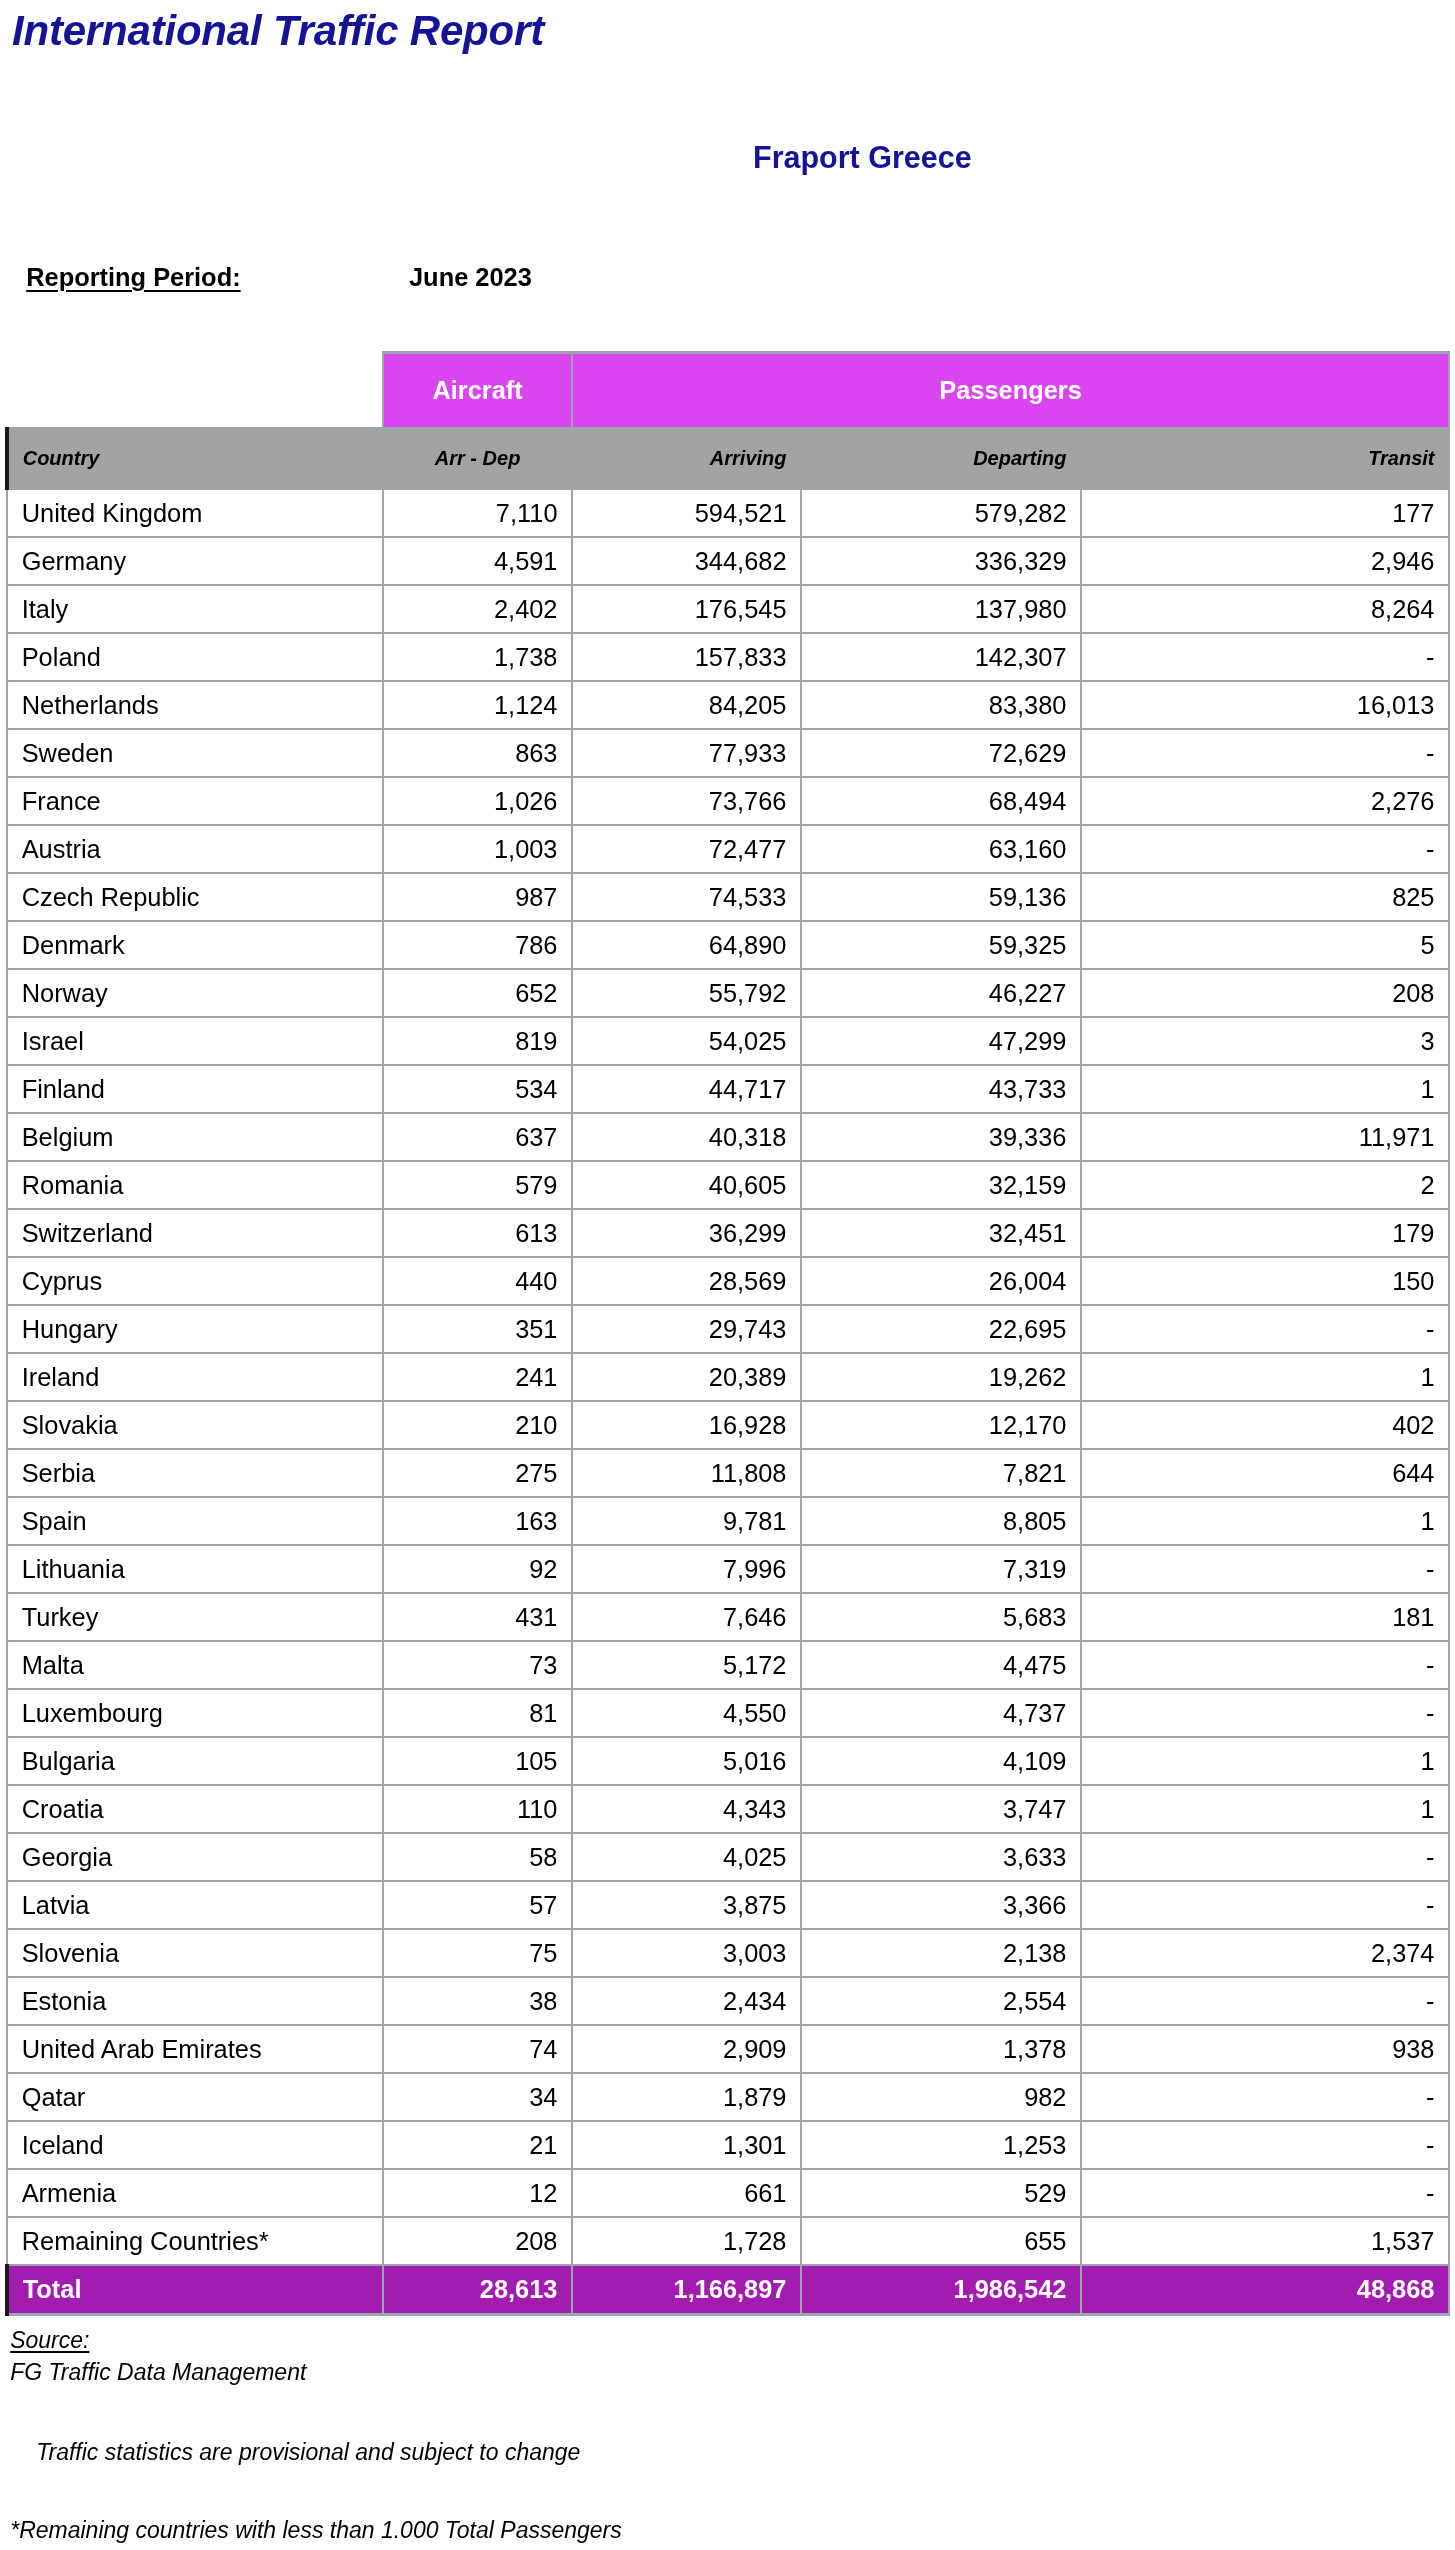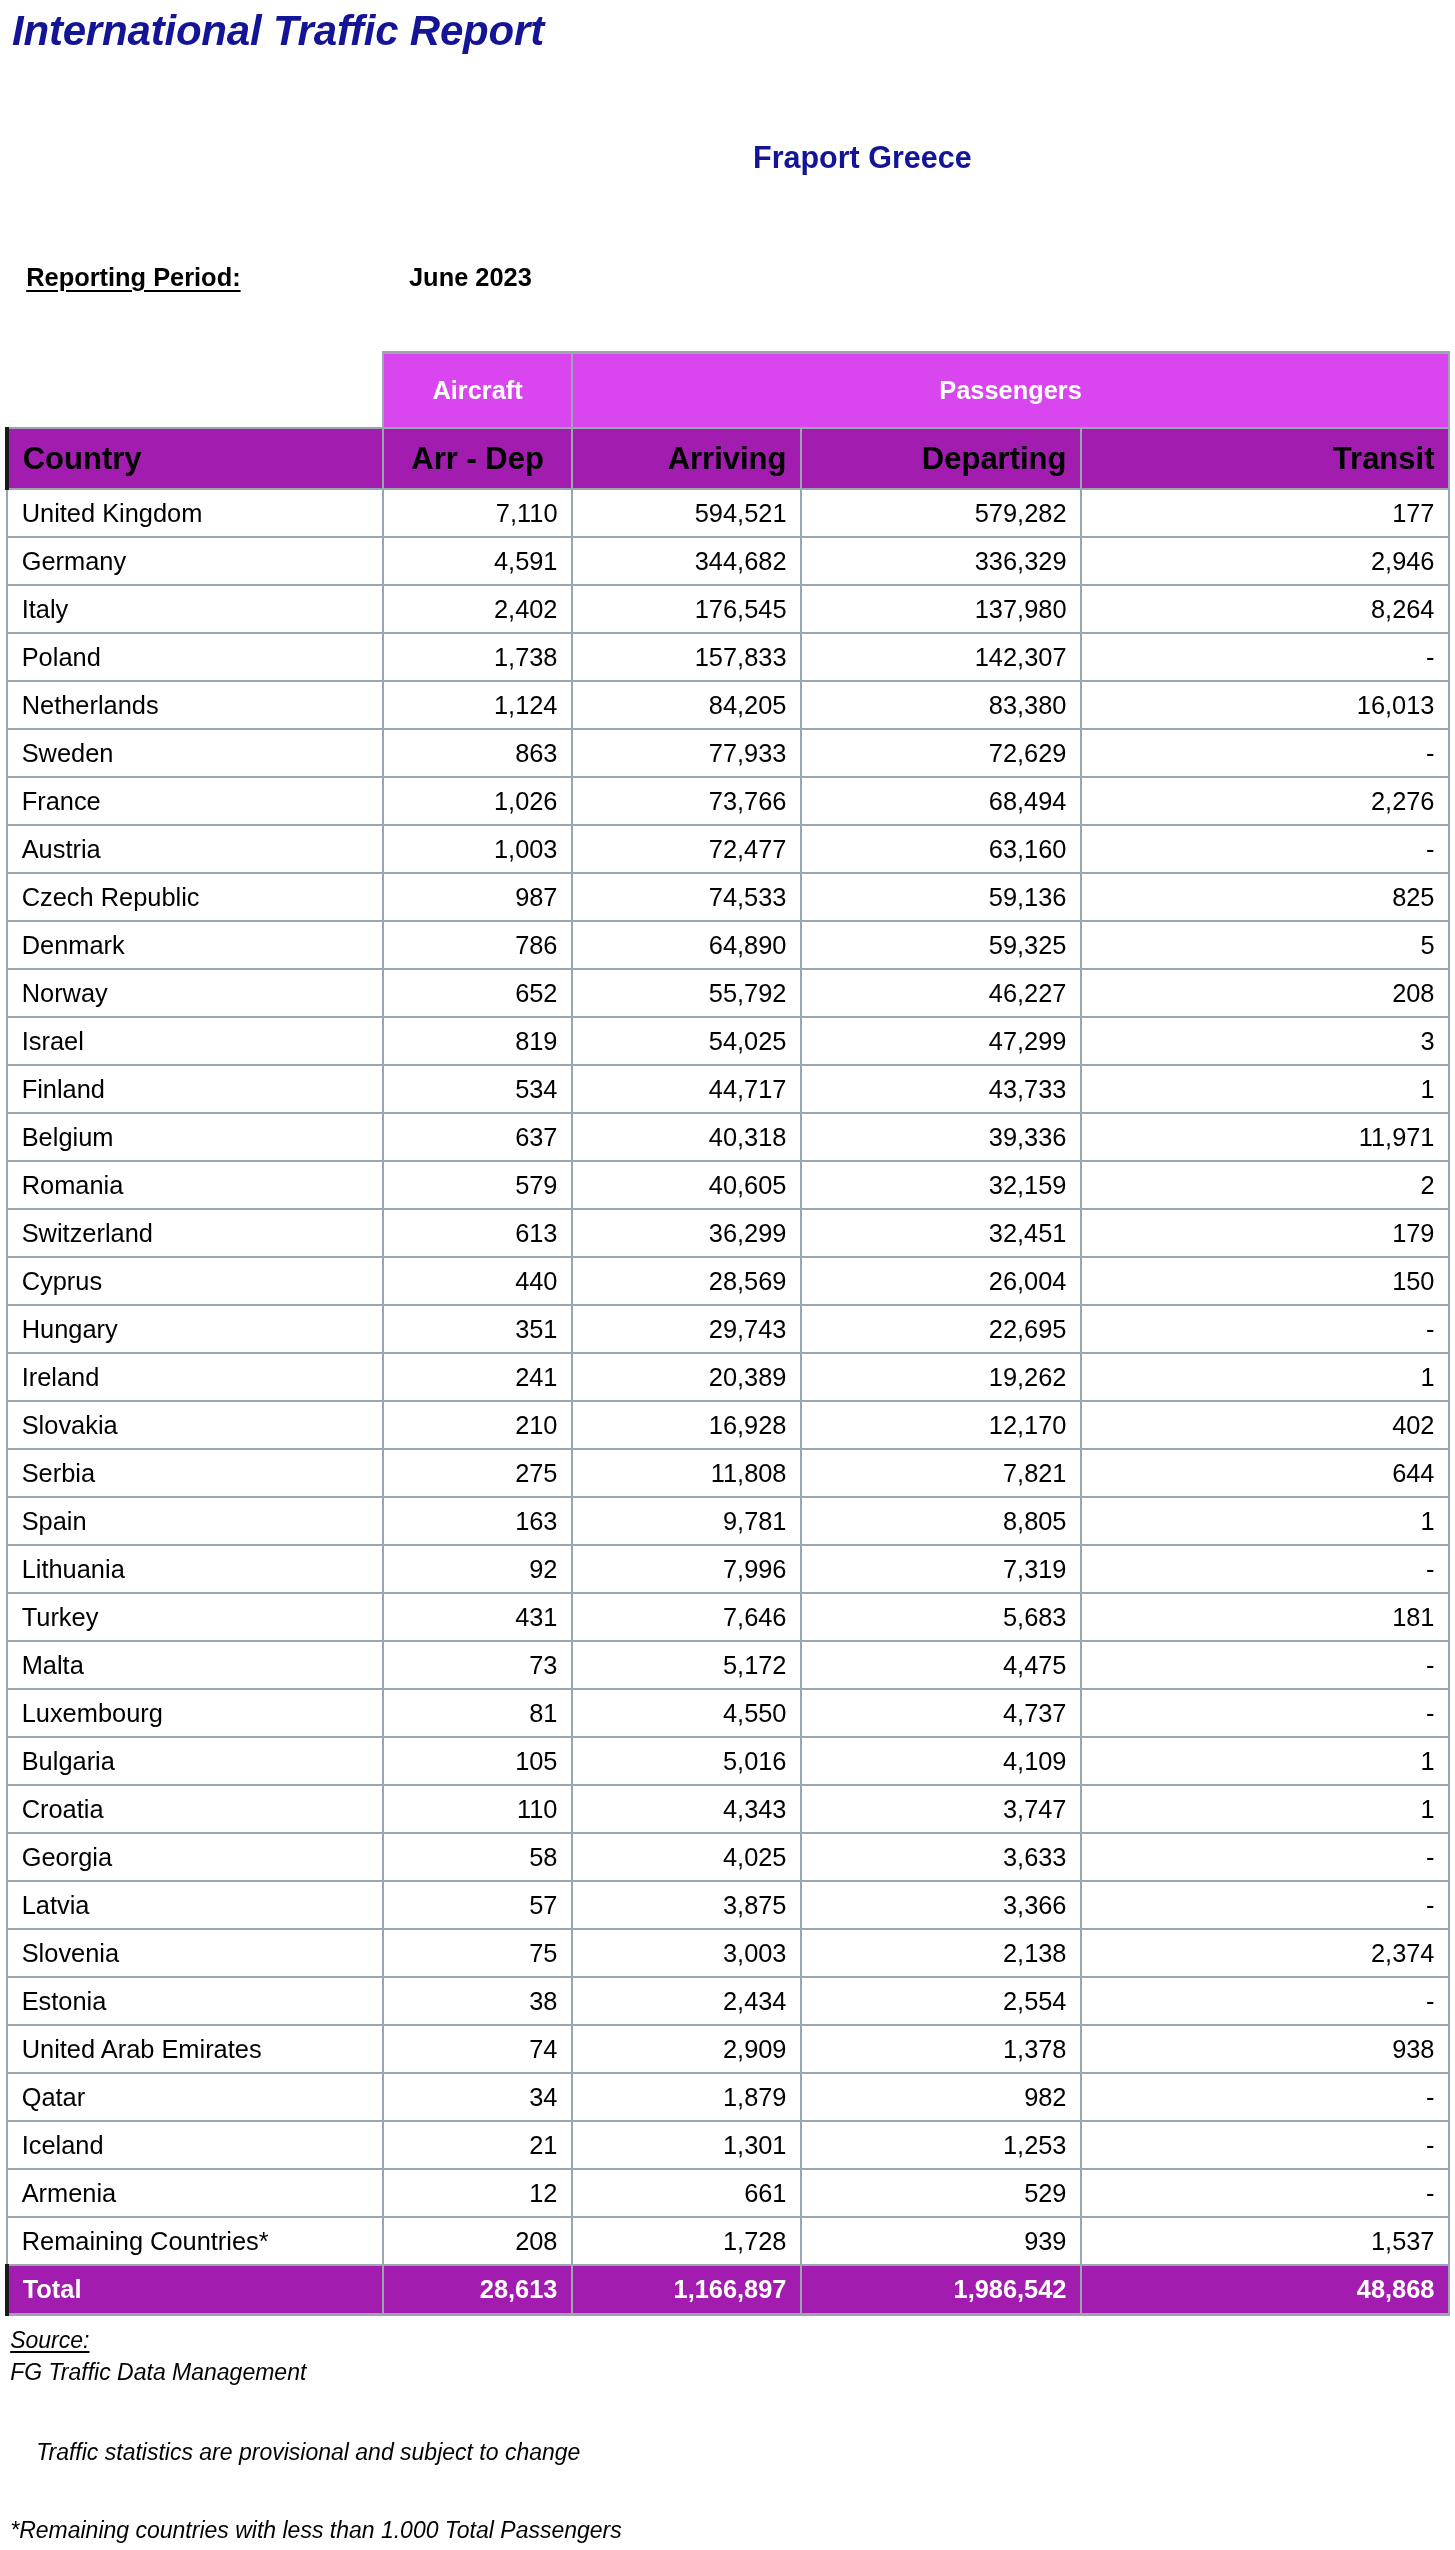--- a/index.html
+++ b/index.html
@@ -111,24 +111,25 @@
     border-left: 2.5px solid #9aa5ae;
   }
   tr.group-head th.grp-passengers {
     border-right: 2.5px solid #9aa5ae;
   }
 
   
   tr.col-head th {
     height: 59px;
     padding: 0 13.6px;
-    background: #a21caf;
-    color: #000000;
-    font-size: 31px;
-    font-weight: bold;
+    background: #a3a3a3;
+    color: #000000;
+    font-size: 20px;
+    font-weight: bold;
+    font-style: italic;
     vertical-align: middle;
     border-top: 2.5px solid #9aa5ae;
     border-bottom: 2.5px solid #9aa5ae;
     border-right: 2.5px solid #9aa5ae;
   }
   tr.col-head th.h-country {
     text-align: left;
     border-left: 4.2px solid #1a1a1a;
   }
   tr.col-head th.h-num {
@@ -505,21 +506,21 @@
             <td class="cell-country">Armenia</td>
             <td class="cell-num">12</td>
             <td class="cell-num">661</td>
             <td class="cell-num">529</td>
             <td class="cell-num">-</td>
           </tr>
           <tr class="data-row">
             <td class="cell-country">Remaining Countries*</td>
             <td class="cell-num">208</td>
             <td class="cell-num">1,728</td>
-            <td class="cell-num">939</td>
+            <td class="cell-num">655</td>
             <td class="cell-num">1,537</td>
           </tr>
         </tbody>
       <tfoot>
         <tr class="total-row">
           <td class="cell-country">Total</td>
           <td class="cell-num">28,613</td>
           <td class="cell-num">1,166,897</td>
           <td class="cell-num">1,986,542</td>
           <td class="cell-num">48,868</td>

